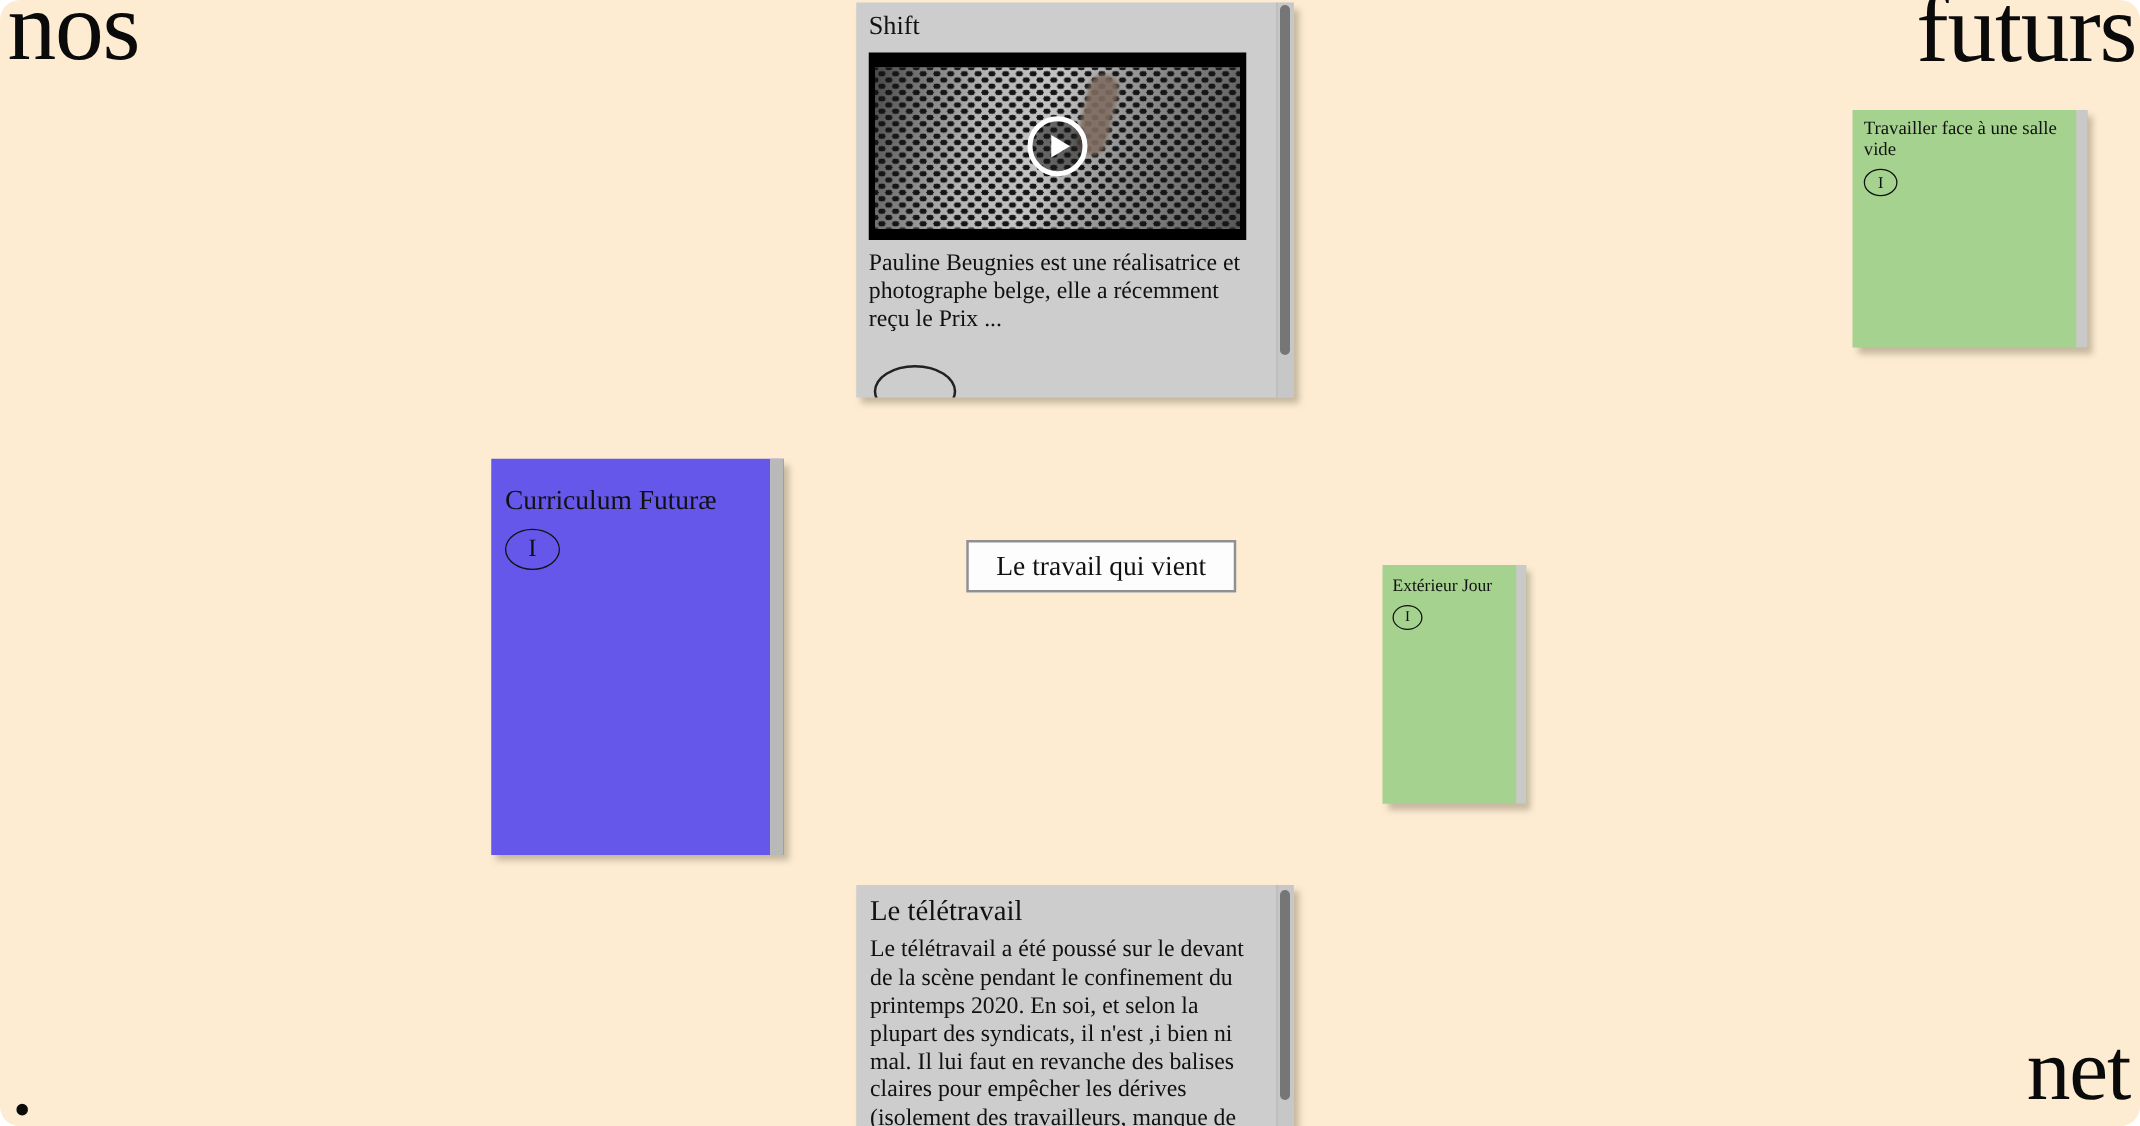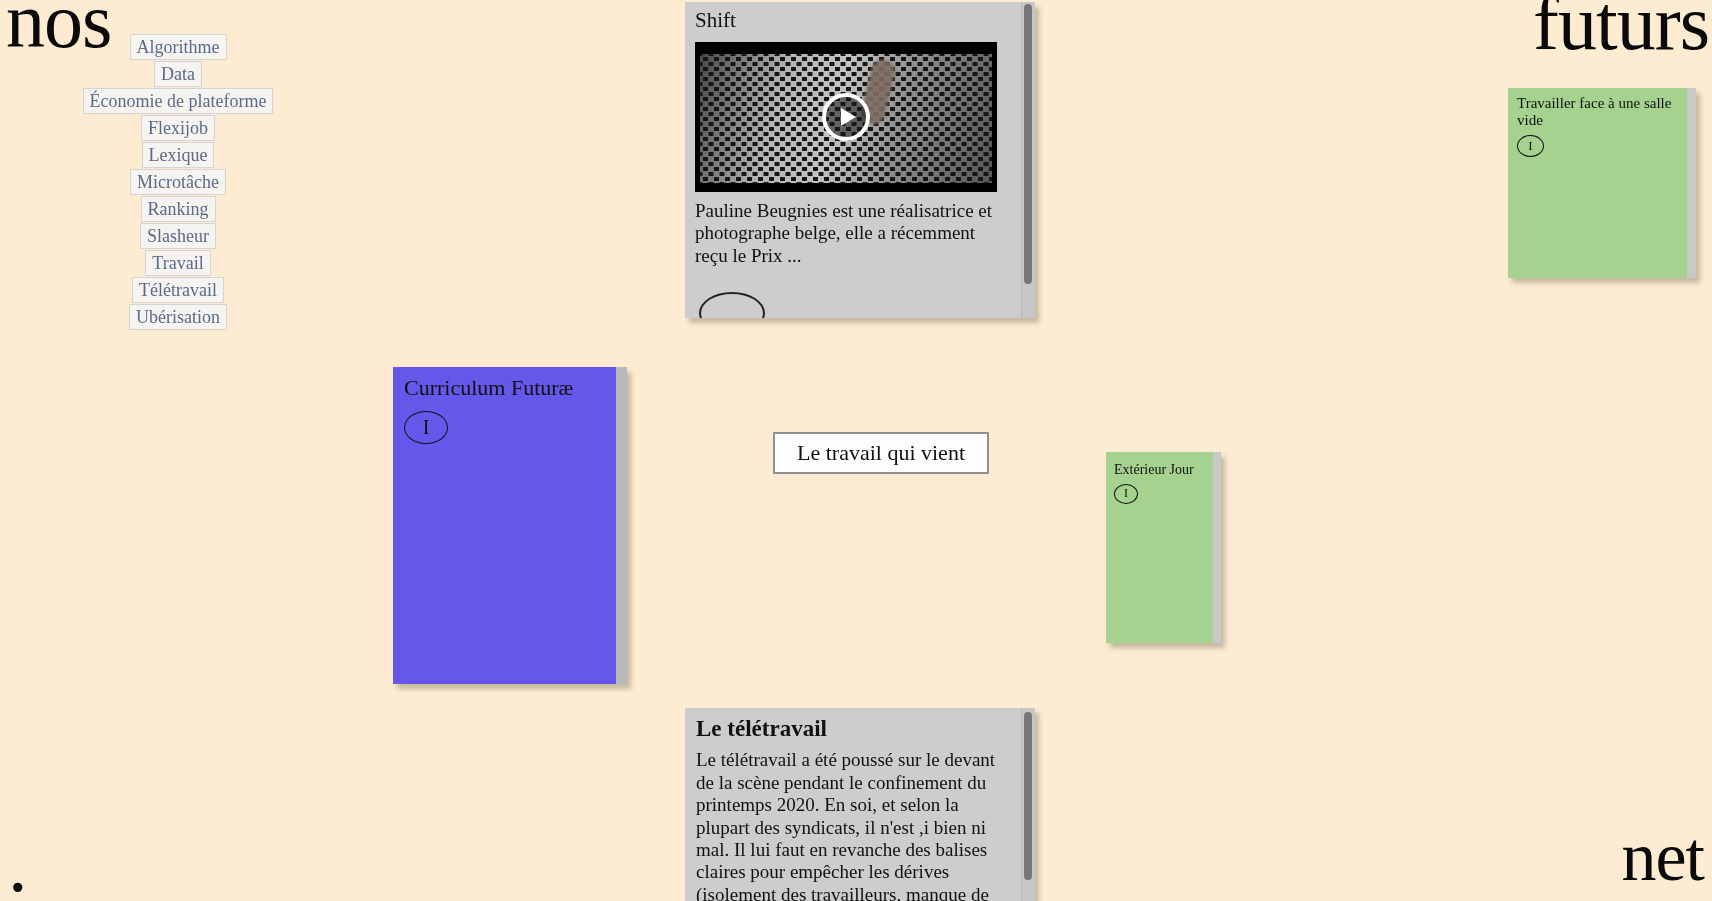--- a/index.html
+++ b/index.html
@@ -1,17 +1,17 @@
 <!DOCTYPE html>
 <html><head>
 <meta charset="utf-8">
 <style>
   html,body{margin:0;padding:0;}
   body{font-family:"Liberation Serif","DejaVu Serif",serif;}
-  #stage{position:relative;width:1712px;height:901px;background:#fdecd2;overflow:hidden;color:#111;}
+  #stage{position:relative;width:1712px;height:901px;background:#fdecd2;overflow:hidden;color:#111;border-radius:16px;}
 
   
   .bigword{position:absolute;color:#0a0a0a;line-height:1;letter-spacing:-1px;font-weight:400;}
   #word-nos{left:6px;top:-18px;font-size:78px;}
   #word-futurs{right:3px;top:-16px;font-size:78px;}
   #word-net{right:8px;top:822px;font-size:70px;}
   #word-dot{left:8px;top:826px;font-size:78px;}
 
   
   #tag-menu{position:absolute;left:0;top:34px;width:356px;display:flex;flex-direction:column;align-items:center;gap:1px;}
@@ -40,72 +40,59 @@
       radial-gradient(4px 3.2px at 5.5px 5px,#151515 68%,rgba(21,21,21,0) 74%),
       linear-gradient(105deg,#474747 0%,#b5b5b5 28%,#c3c3c3 46%,#8d8d8d 68%,#565656 100%);
     background-size:11px 10px,11px 10px,100% 100%;
     background-position:0 0,5.5px 5px,0 0;}
   #shift-finger{position:absolute;left:57%;top:4%;width:24px;height:66px;background:#7e6c60;border-radius:12px;transform:rotate(14deg);filter:blur(1.5px);opacity:.9;}
   #shift-play{position:absolute;left:50%;top:50%;transform:translate(-50%,-50%);width:40px;height:40px;border:4px solid #fff;border-radius:50%;background:rgba(25,25,25,.55);display:flex;align-items:center;justify-content:center;}
   #shift-play .tri{width:0;height:0;border-left:15px solid #fff;border-top:9px solid transparent;border-bottom:9px solid transparent;margin-left:4px;}
   #shift-more{position:absolute;left:14px;top:290px;width:66px;height:42px;border:2px solid #222;border-radius:50%;background:transparent;cursor:pointer;}
 
   
-  #card-travailler{left:1482px;top:88px;width:188px;height:190px;background:#a5d28e;margin-left:26px;}
+  #card-travailler{left:1482px;top:88px;width:188px;height:190px;background:#a5d28e;}
   #card-travailler .inner{padding:7px 10px 0 9px;}
   #card-travailler .title{font-size:15px;line-height:1.15;width:158px;}
   #card-travailler .sbtrack{width:9px;border-left:none;background:#c9c9c9;}
   #card-travailler .i-btn{width:27px;height:22px;font-size:13px;margin:5px 0 0 0;}
 
   #card-curriculum{left:393px;top:367px;width:234px;height:317px;background:#6457e9;}
-  #card-curriculum .inner{padding:9px 12px 0 11px;}
+  #card-curriculum .inner{padding:21px 12px 0 11px;}
   #card-curriculum .title{font-size:22px;line-height:1.1;}
   #card-curriculum .sbtrack{width:11px;border-left:none;background:#b9b9b9;}
   #card-curriculum .i-btn{width:44px;height:33px;font-size:20px;margin:11px 0 0 0;}
 
   #card-exterieur{left:1106px;top:452px;width:115px;height:191px;background:#a5d28e;}
   #card-exterieur .inner{padding:10px 8px 0 8px;}
   #card-exterieur .title{font-size:14px;line-height:1.2;white-space:nowrap;}
   #card-exterieur .sbtrack{width:8px;border-left:none;background:#c9c9c9;}
   #card-exterieur .i-btn{width:24px;height:20px;font-size:12px;margin:5px 0 0 0;}
 
   
   #box-travail-vient{position:absolute;left:773px;top:432px;width:212px;height:38px;background:#fdfdfd;border:2px solid #909090;display:flex;align-items:center;justify-content:center;font-size:22px;cursor:pointer;}
 
   
   #card-teletravail{left:685px;top:708px;width:350px;height:230px;background:#cdcdcd;}
   #card-teletravail .inner{padding:8px 12px 0 11px;}
-  #card-teletravail .title{font-size:23px;line-height:1.1;font-weight:bold;}
+  #card-teletravail .title{font-size:23px;line-height:1.1;}
   #card-teletravail .body{font-size:19px;line-height:1.18;margin-top:8px;width:312px;}
   #card-teletravail .sbtrack{width:13px;}
   #card-teletravail .sbthumb{top:4px;height:168px;}
 </style>
 </head>
 <body>
 
 <div id="stage">
 
   <div class="bigword" id="word-nos">nos</div>
   <div class="bigword" id="word-futurs">futurs</div>
   <div class="bigword" id="word-net">net</div>
   <div class="bigword" id="word-dot">.</div>
 
-  <nav id="tag-menu">
-      <div class="tag">Algorithme</div>
-      <div class="tag">Data</div>
-      <div class="tag">Économie de plateforme</div>
-      <div class="tag">Flexijob</div>
-      <div class="tag">Lexique</div>
-      <div class="tag">Microtâche</div>
-      <div class="tag">Ranking</div>
-      <div class="tag">Slasheur</div>
-      <div class="tag">Travail</div>
-      <div class="tag">Télétravail</div>
-      <div class="tag">Ubérisation</div>
-    </nav>
 
   <section class="card" id="card-shift">
     <div class="inner">
       <div id="shift-title">Shift</div>
       <div id="shift-video">
         <div id="shift-photo">
           <div id="shift-finger"></div>
         </div>
         <div id="shift-play">
             <div class="tri"></div>

